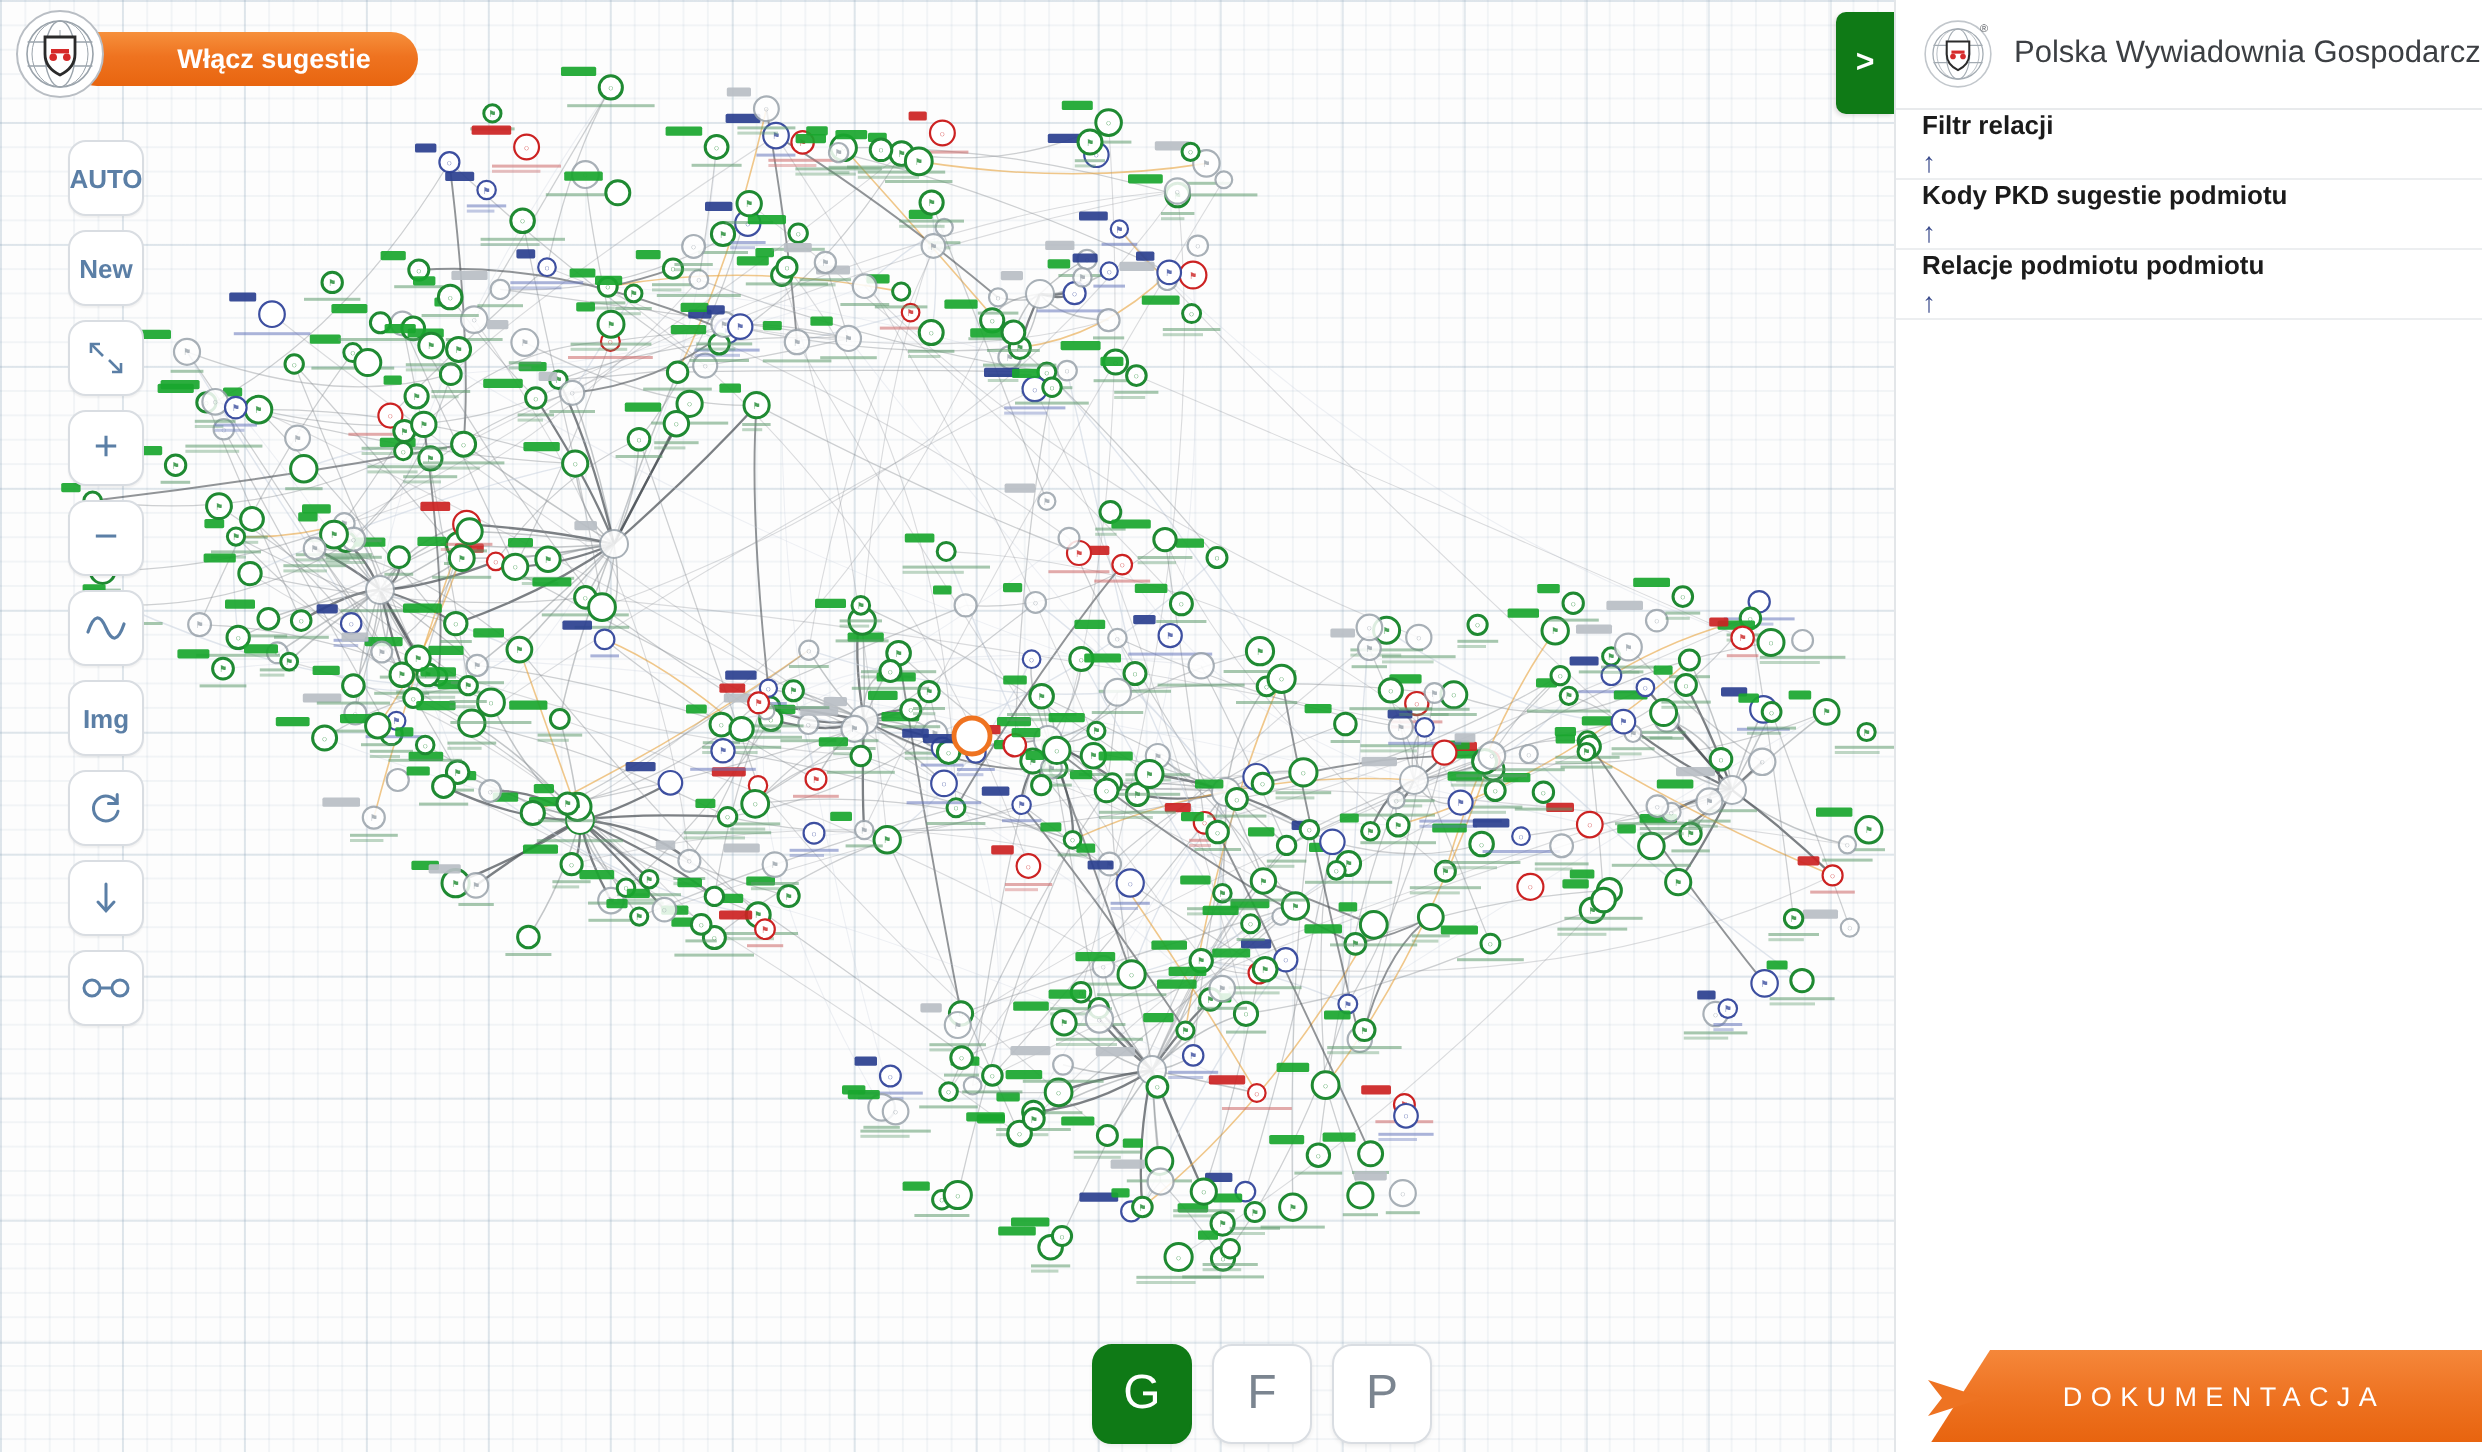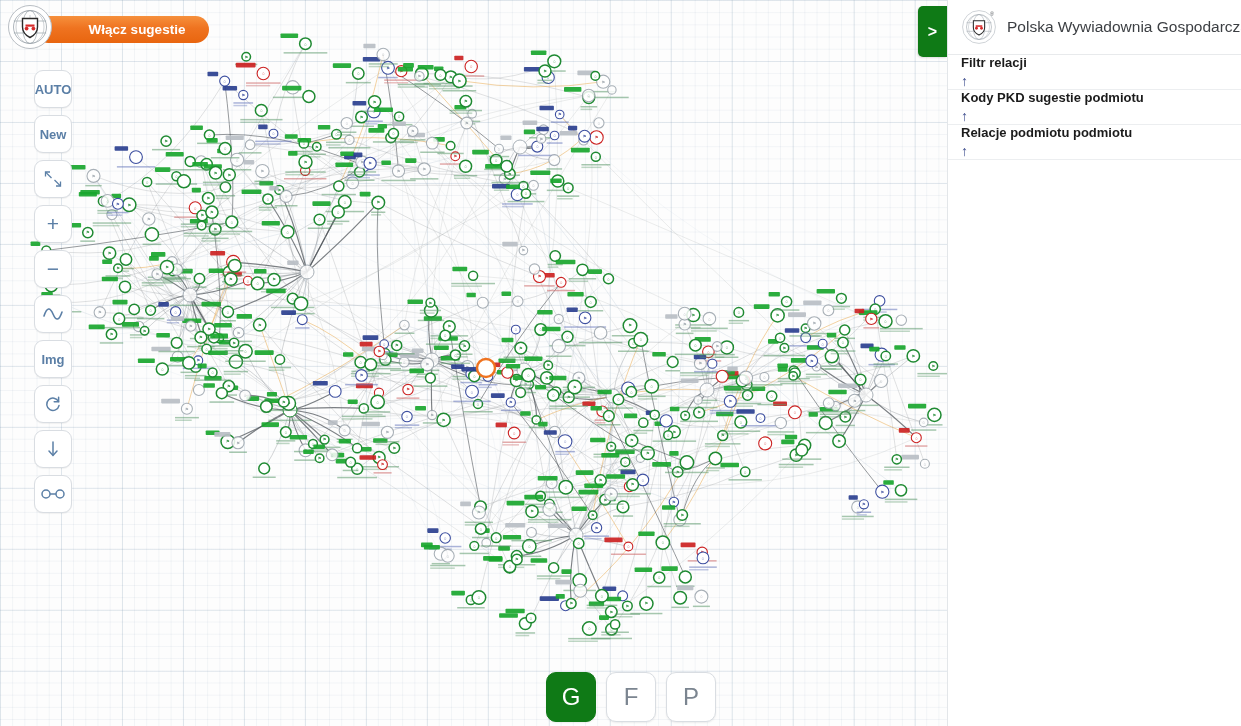--- a/index.html
+++ b/index.html
@@ -2303,15 +2303,22 @@
     <div class="panel-section">
       <span class="panel-section-label">Kody PKD sugestie podmiotu</span>
       <span class="panel-section-arrow">↑</span>
     </div>
 
     <div class="panel-section">
       <span class="panel-section-label">Relacje podmiotu podmiotu</span>
       <span class="panel-section-arrow">↑</span>
     </div>
 
+    <div id="docs-banner">
+      <div id="docs-shape"></div>
+      <svg id="docs-arrow" viewBox="0 0 36 22">
+        <path d="M2 2 L30 11 L2 20 L9 11 Z" fill="#ee7322"></path>
+      </svg>
+      <div id="docs-label">DOKUMENTACJA</div>
+    </div>
   </div>
 
 </div>
 
 </body></html>

